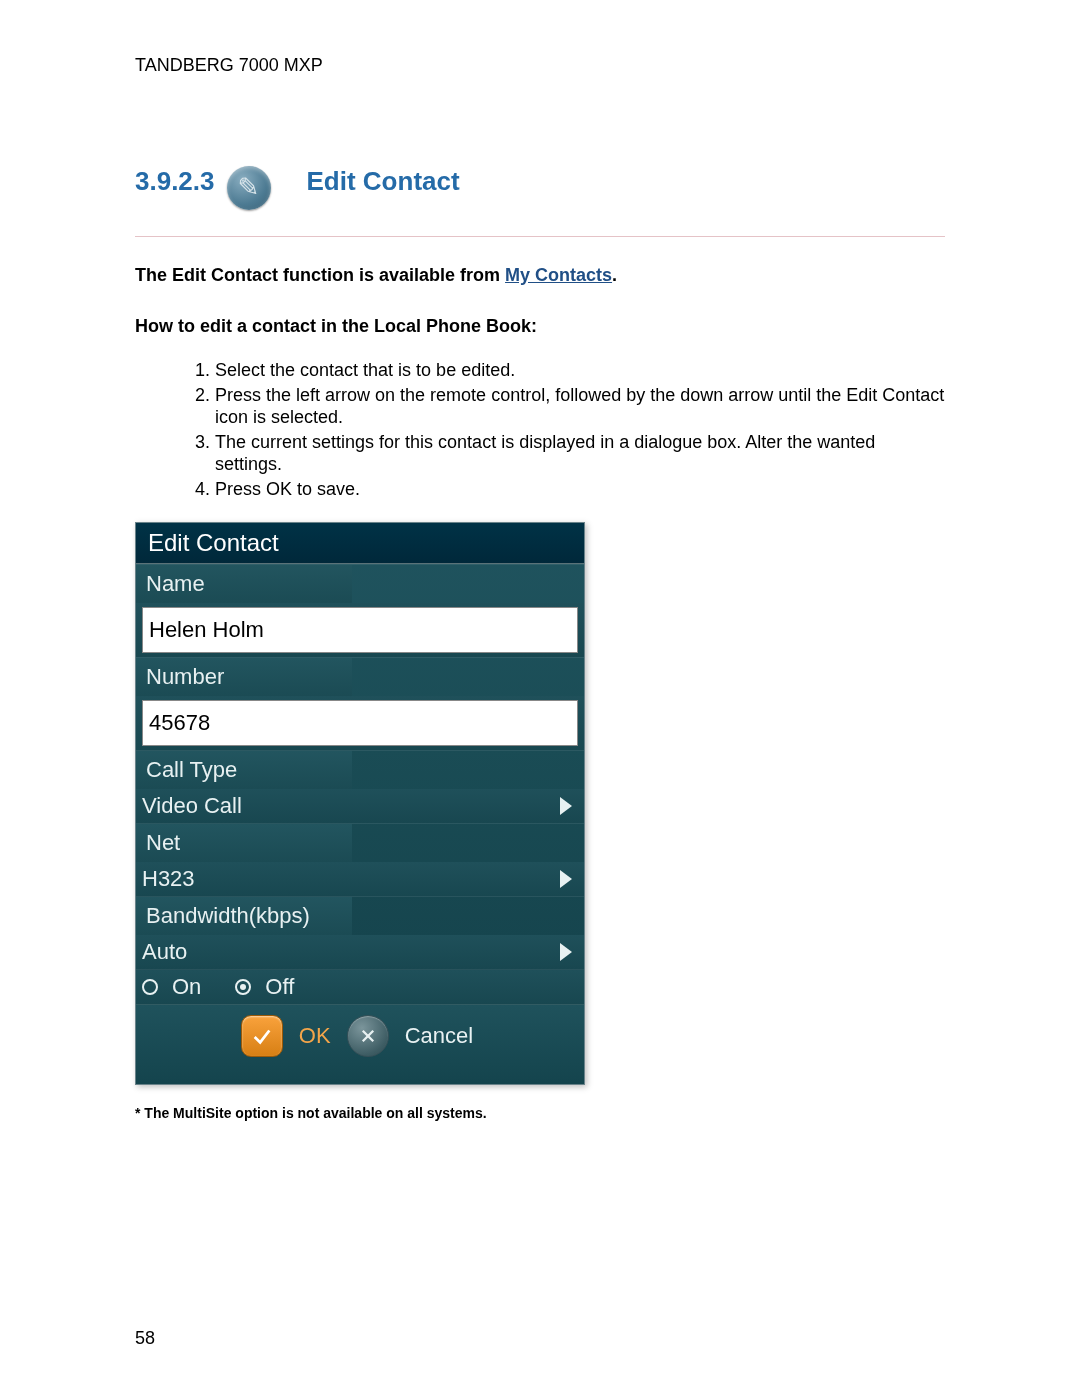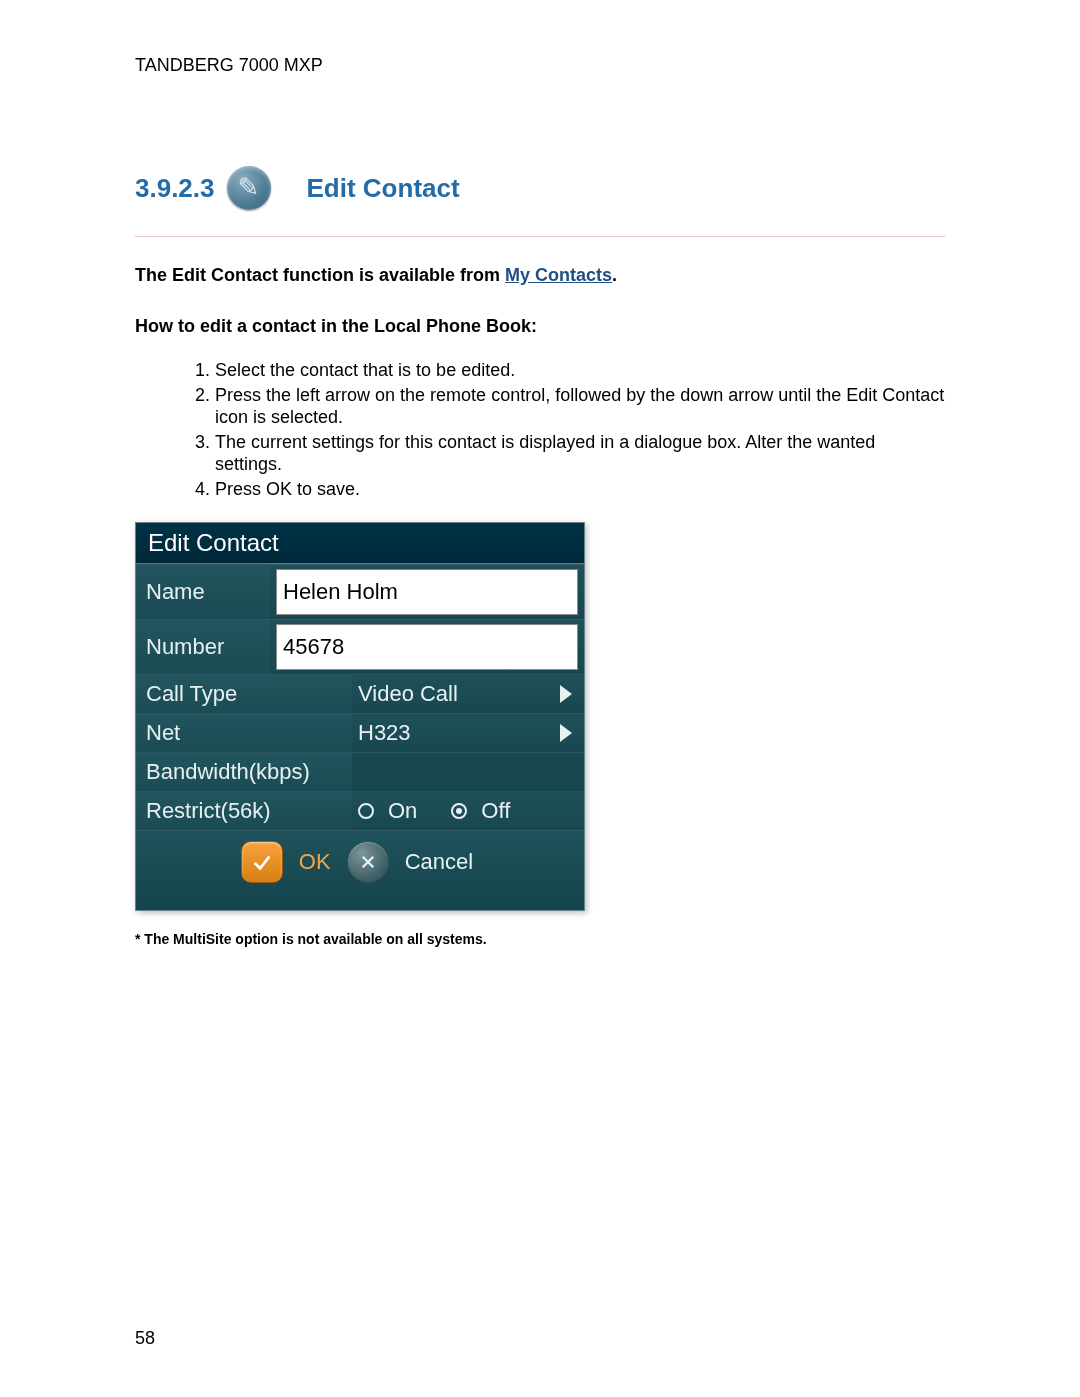--- a/index.html
+++ b/index.html
@@ -16,21 +16,21 @@
     padding: 55px 135px 40px 135px;
     box-sizing: border-box;
     position: relative;
   }
   .product-header {
     font-size: 18px;
     margin-bottom: 90px;
   }
   .section-heading {
     display: flex;
-    align-items: center;
+    align-items: flex-start;
     gap: 12px;
     padding-bottom: 26px;
   }
   .section-number {
     font-size: 26px;
     font-weight: bold;
     color: #256ba8;
   }
   .pencil-icon {
     width: 44px;
@@ -103,20 +103,21 @@
     background: linear-gradient(180deg, #003246, #00283a);
     color: #fff;
     font-size: 24px;
     padding: 6px 12px;
     border-bottom: 1px solid #5a7278;
   }
   .dialog-row {
     display: flex;
     align-items: stretch;
     border-top: 1px solid #a7b7ba22;
+    flex-direction: column;
   }
   .dialog-label {
     width: 196px;
     padding: 6px 10px;
     color: #e7f0f1;
     display: flex;
     align-items: center;
     background: linear-gradient(180deg,#22555f,#1b4b54);
   }
   .dialog-field {
@@ -261,24 +262,29 @@
       <div class="dialog-field">
         <div class="select-display">
           <span>H323</span>
           <span class="chev"></span>
         </div>
       </div>
     </div>
 
     <div class="dialog-row">
       <div class="dialog-label">Bandwidth(kbps)</div>
-    </div>
-
-    <div class="dialog-row">
-      <div class="dialog-label">Restrict(56k)</div>
+      <div class="dialog-field">
+        <div class="select-display">
+          <span>Auto</span>
+          <span class="chev"></span>
+        </div>
+      </div>
+    </div>
+
+    <div class="dialog-row">
       <div class="dialog-field">
         <span class="radio-wrap">
           <span class="radio-dot"></span>
           <span>On</span>
         </span>
         <span class="radio-wrap">
           <span class="radio-dot selected"></span>
           <span>Off</span>
         </span>
       </div>

